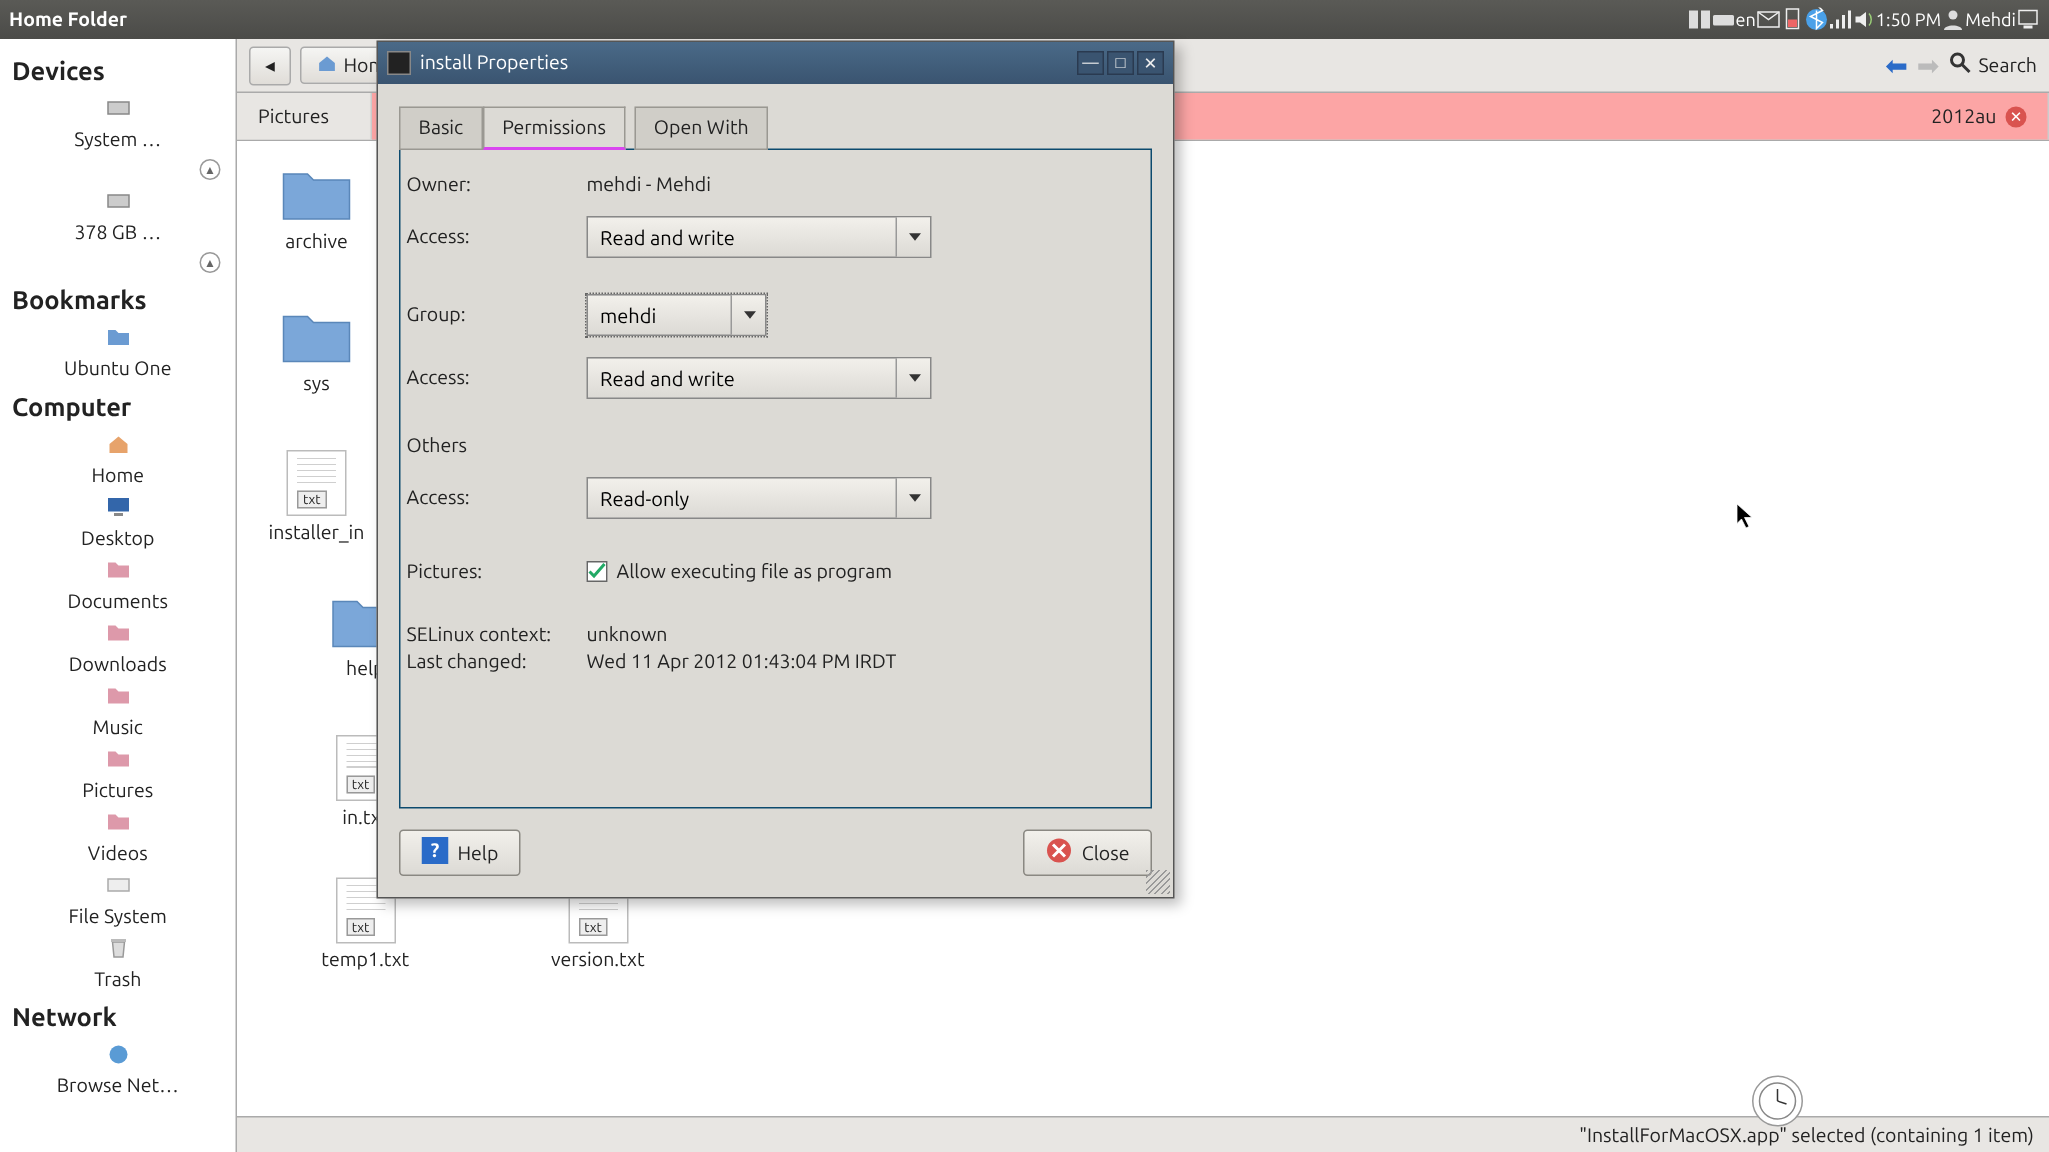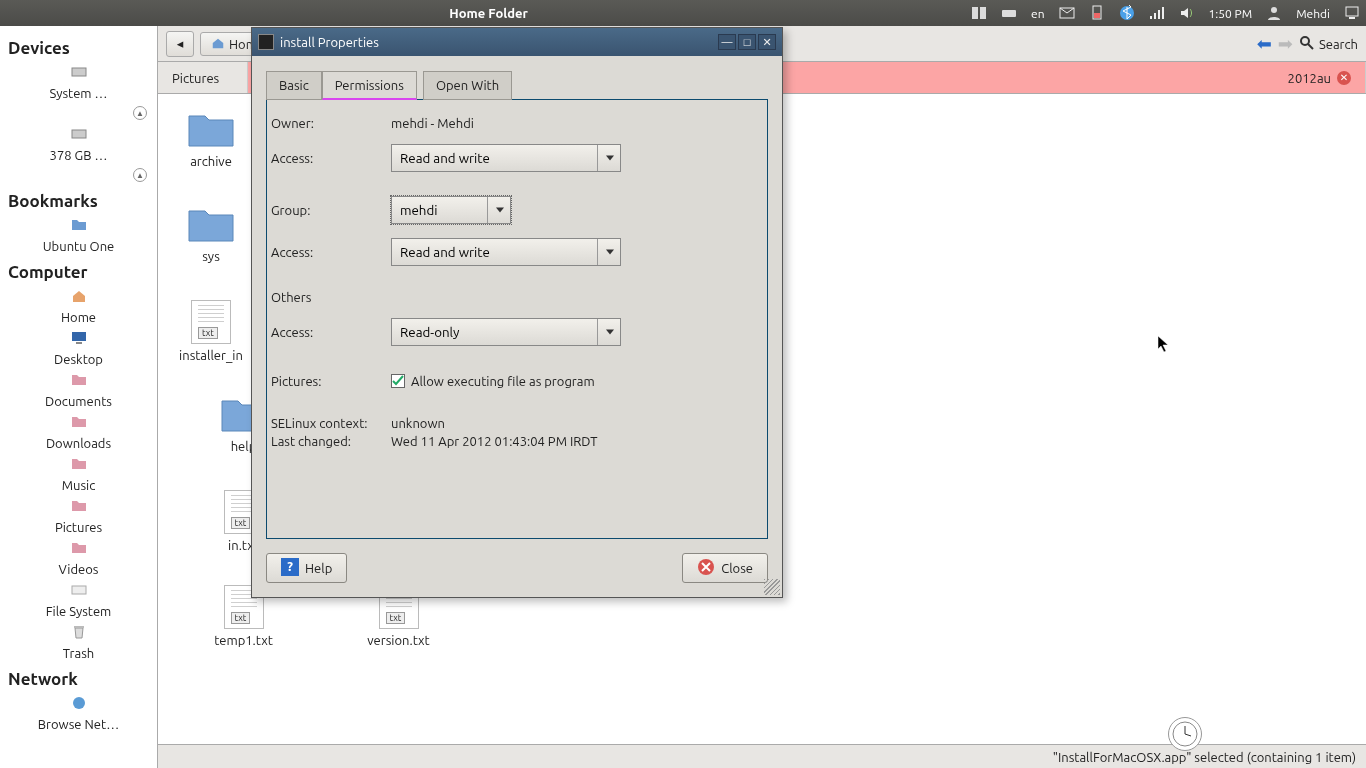--- a/index.html
+++ b/index.html
@@ -1,21 +1,21 @@
 <!DOCTYPE html>
 <html><head>
 <meta charset="utf-8">
 <style>
 * { box-sizing: border-box; margin: 0; padding: 0; font-family: "Ubuntu", "Segoe UI", sans-serif; }
 body { width: 1366px; height: 768px; background: #fff; overflow: hidden; position: relative; font-size: 13px; color: #222; }
 
 
-.panel { height: 26px; background: linear-gradient(#5a5a56,#4b4b48); color: #fff; display: flex; align-items: center; padding: 0 6px; font-weight: bold; text-align: center; }
+.panel { height: 26px; background: linear-gradient(#5a5a56,#4b4b48); color: #fff; display: flex; align-items: center; padding: 0 6px; font-weight: bold; }
 .panel .left { flex: 1; }
-.panel .right { display: flex; align-items: center; gap: 14px; font-weight: normal; font-size: 12px; }
+.panel .right { display: flex; align-items: center; font-weight: normal; font-size: 12px; }
 .panel .right .ico { width: 16px; height: 16px; display: inline-flex; align-items: center; justify-content: center; }
 .panel .right svg { fill:#eee; }
 
 
 .fm { display:flex; height: 742px; }
 .sidebar { width: 158px; background:#fff; border-right:1px solid #aaa; padding:6px 4px; overflow:hidden; }
 .sidebar h4 { font-size:17px; font-weight:bold; margin:6px 4px 4px; }
 .sidebar .item { display:flex; align-items:center; gap:6px; padding:3px 6px; font-size:13px; white-space:nowrap; overflow:hidden; text-overflow:ellipsis; cursor:pointer;flex-direction:column; }
 .sidebar .item .ico { width:16px; height:16px; flex-shrink:0; display:flex; align-items:center; justify-content:center; }
 .sidebar .eject { margin-left:auto; width:14px; height:14px; border:1px solid #999; border-radius:50%; display:flex; align-items:center; justify-content:center; font-size:8px; color:#666;}

